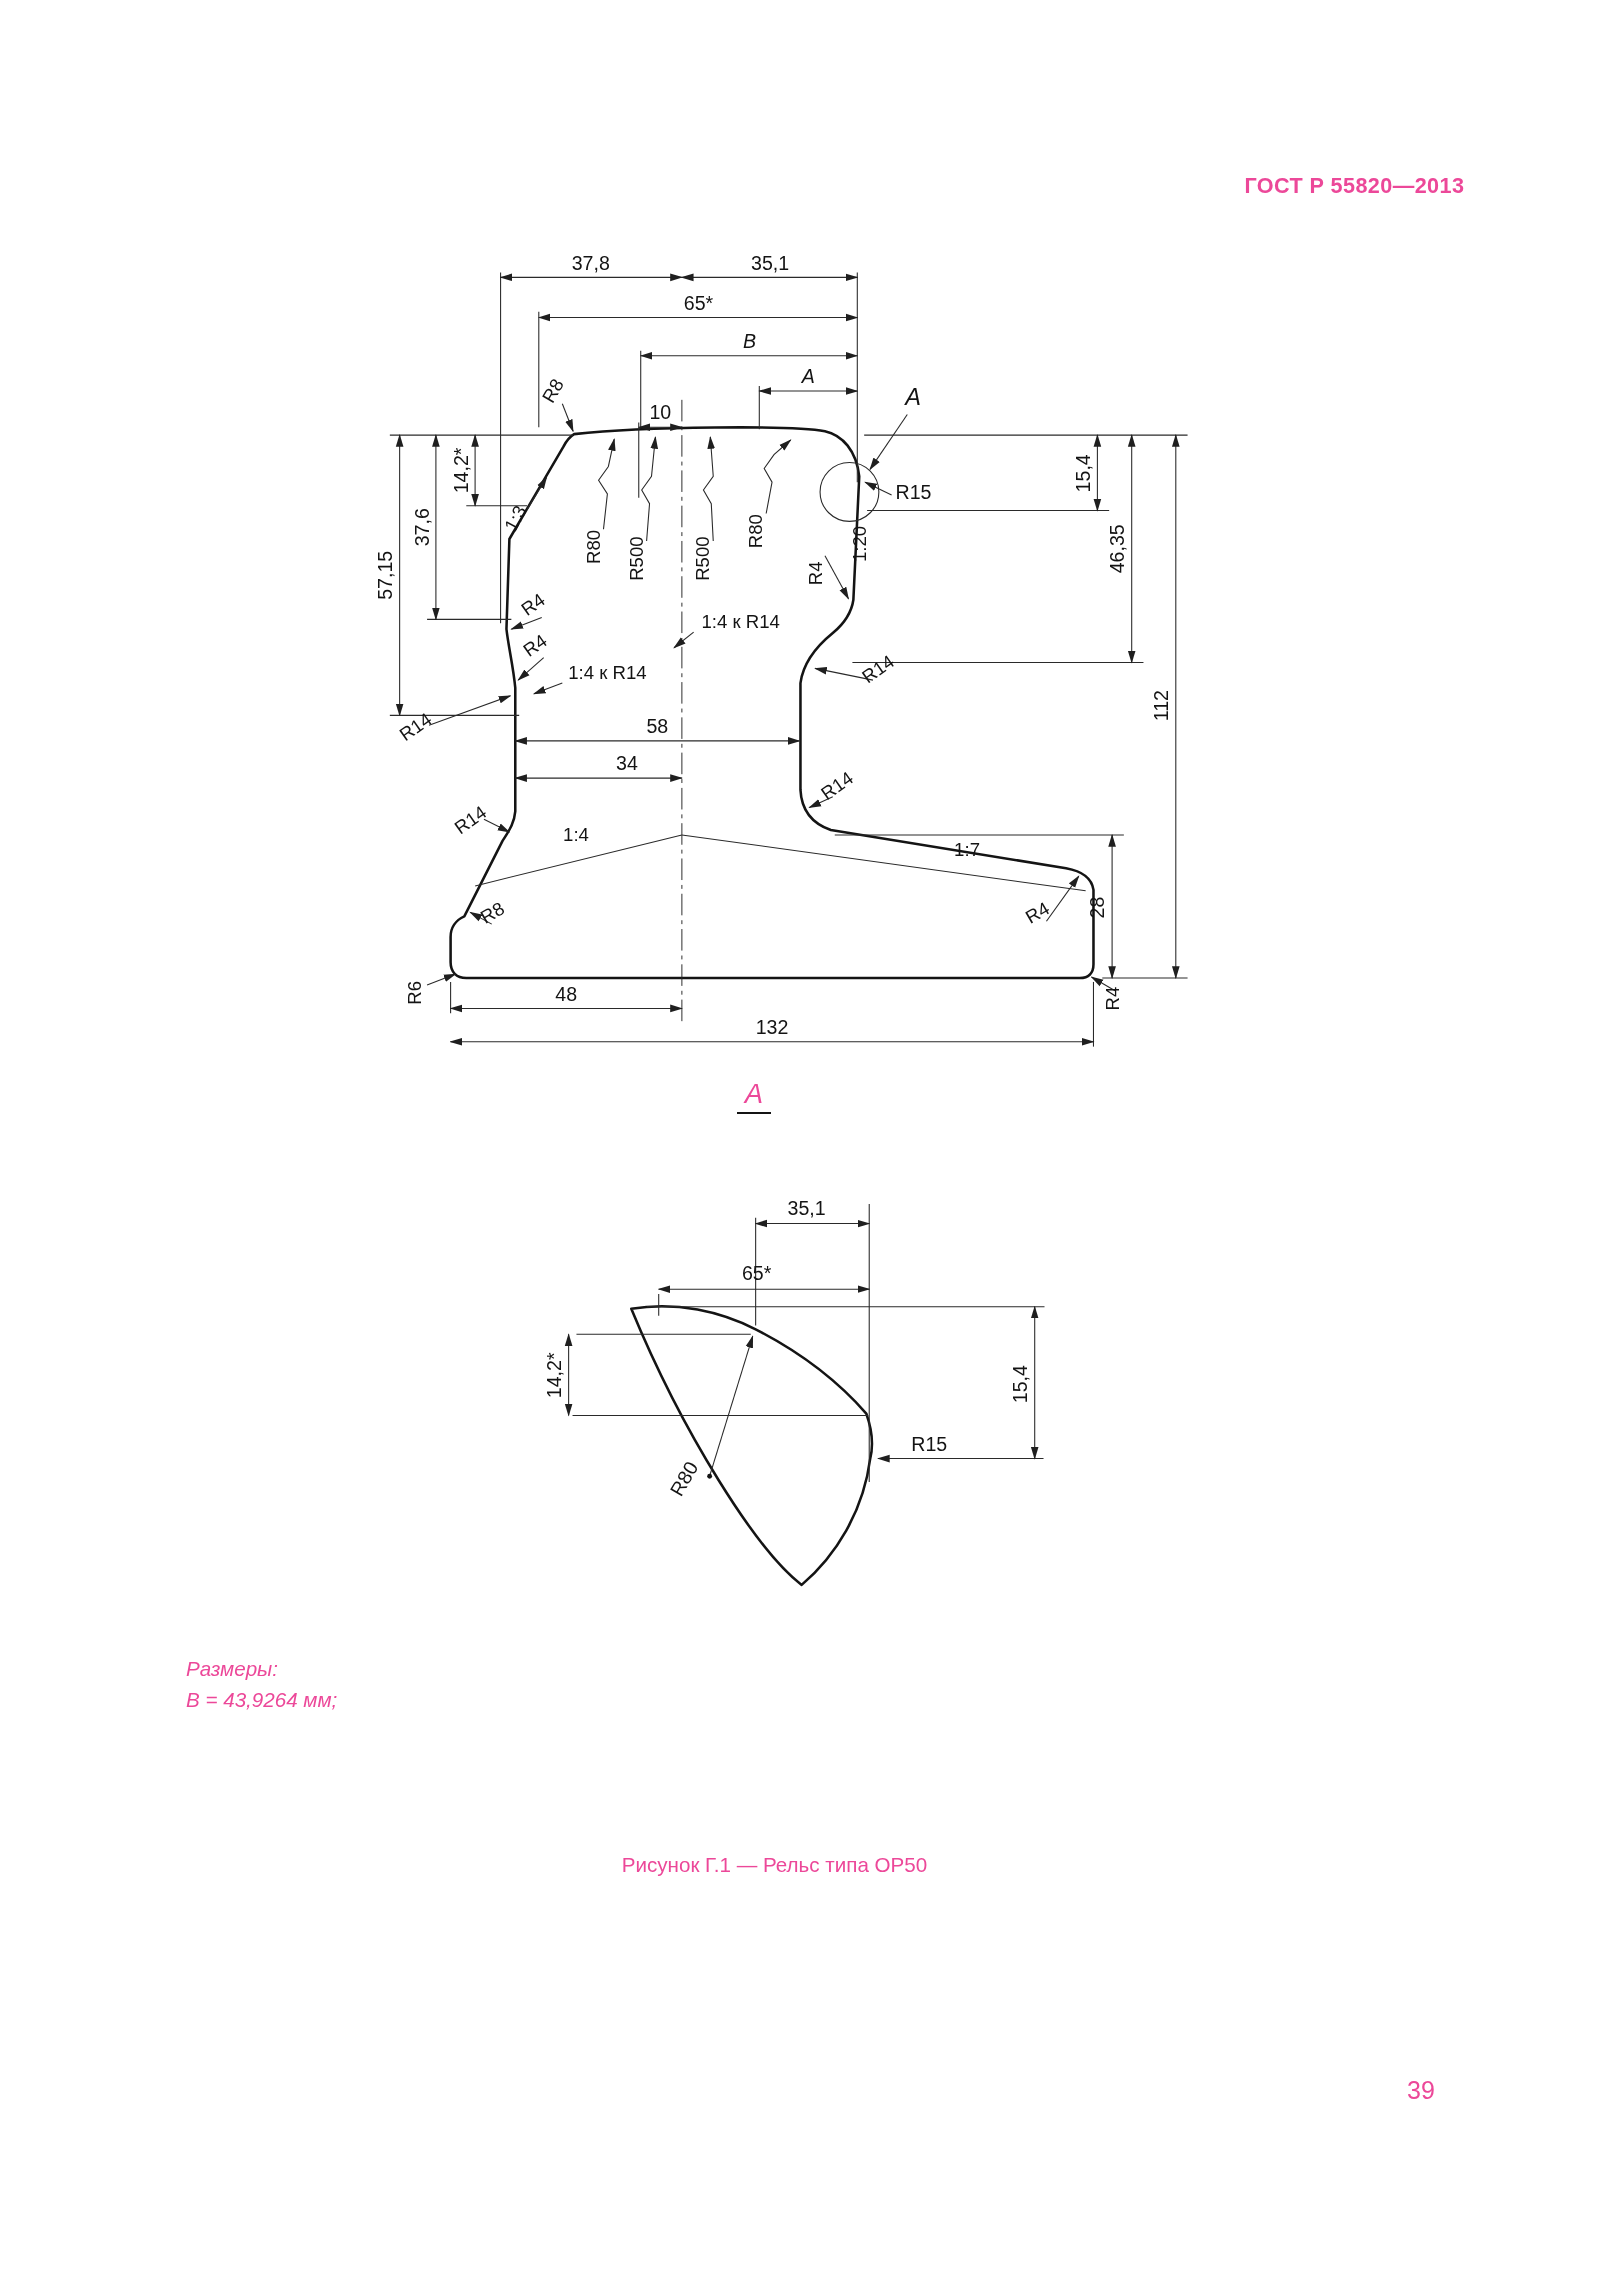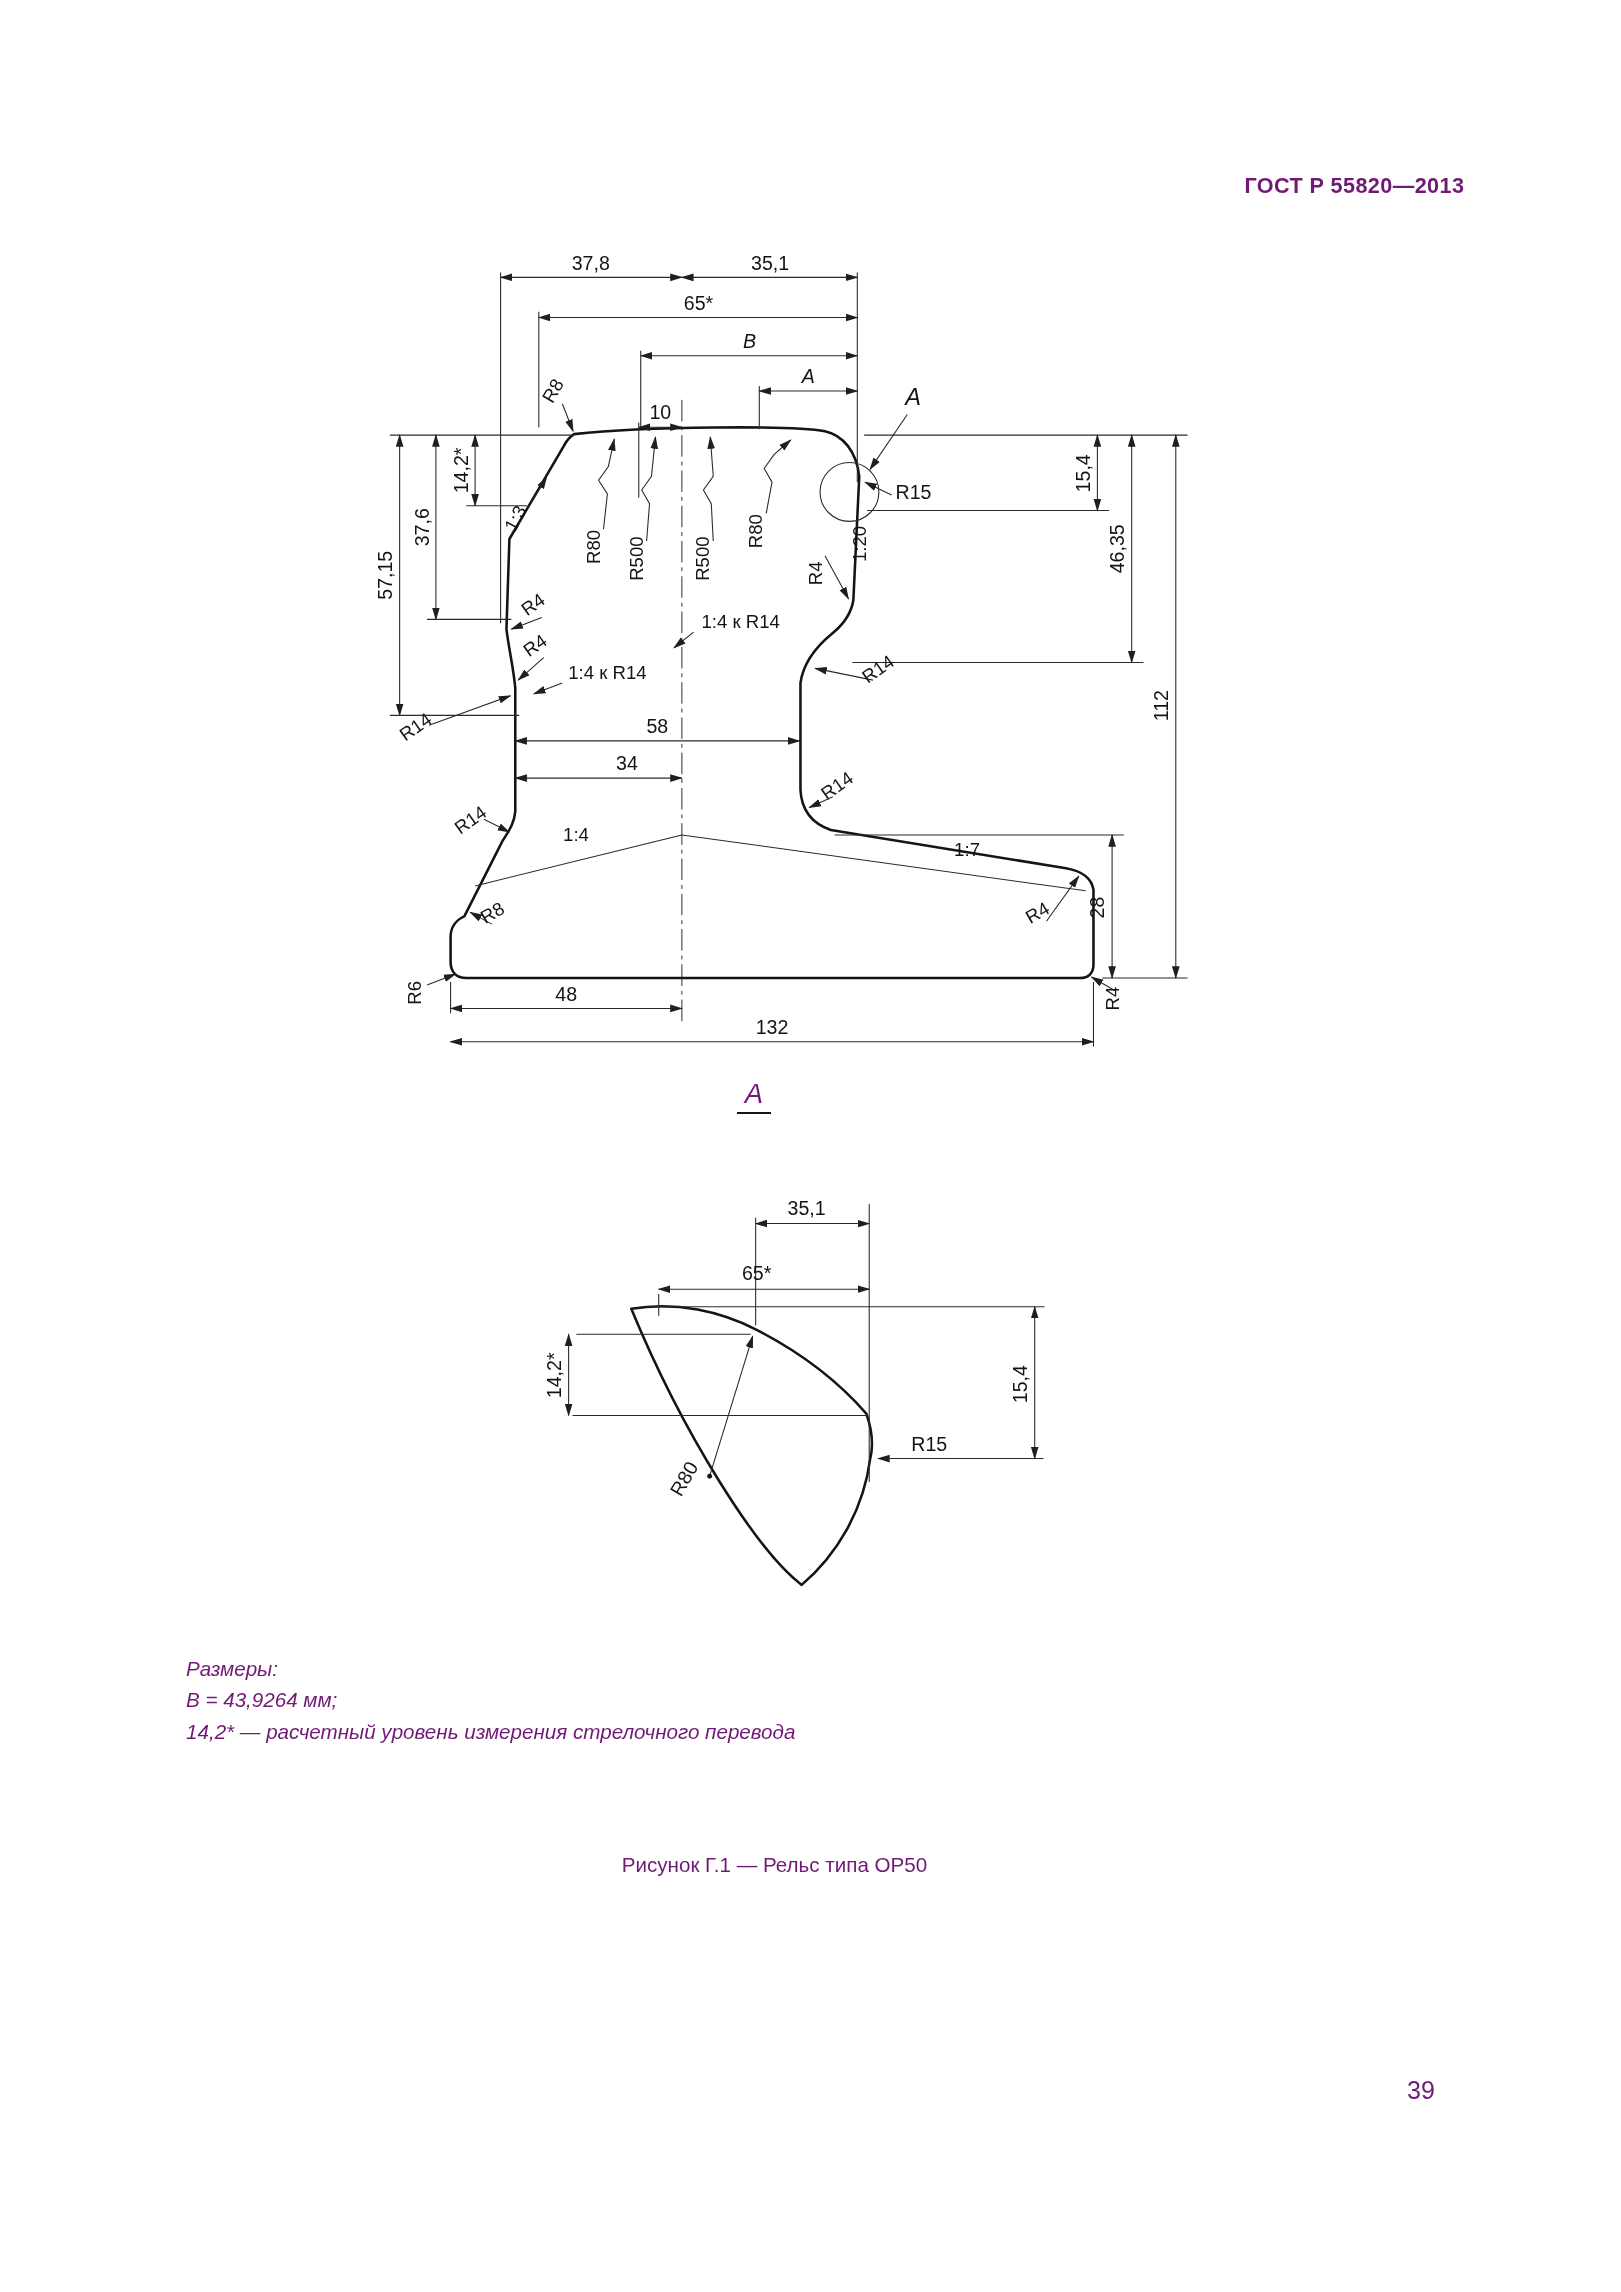--- a/index.html
+++ b/index.html
@@ -1,18 +1,18 @@
 <!DOCTYPE html>
 <html><head>
 <meta charset="utf-8">
 <style>
   *{margin:0;padding:0;box-sizing:border-box}
   html,body{background:#ffffff}
   .page{position:relative;width:1480px;height:2293px;background:#fff;
-        font-family:"Liberation Sans",sans-serif;color:#701a75;overflow:hidden}
+        font-family:"Liberation Sans",sans-serif;color:#ec4899;overflow:hidden}
   .header{position:absolute;top:173px;right:15.7px;font-size:21.6px;font-weight:bold;letter-spacing:0.4px}
   .viewlabel{position:absolute;left:737px;top:1078px;font-size:27.4px;font-style:italic;
              border-bottom:2px solid #141414;padding:0 7.8px 2px;display:inline-block}
   .notes{position:absolute;left:186px;top:1653px;font-size:20.6px;font-style:italic;line-height:1.52}
   .caption{position:absolute;left:0;top:1853px;width:1549px;text-align:center;font-size:20.6px}
   .pagenum{position:absolute;left:1407px;top:2076px;font-size:25px}
   svg{position:absolute;overflow:visible}
   svg text{font-family:"Liberation Sans",sans-serif;font-size:20px;fill:#141414}
   svg text.sm{font-size:19px}
   svg text.big{font-size:24px}
@@ -216,21 +216,20 @@
     <text class="mid" x="272" y="126">65*</text>
     <text class="mid" x="72" y="223" transform="rotate(-90 72 223)">14,2*</text>
     <text class="mid" x="204" y="332" transform="rotate(-60 204 332)">R80</text>
     <text x="430" y="300">R15</text>
     <text class="mid" x="548" y="232" transform="rotate(-90 548 232)">15,4</text>
   </svg>
 
   <div class="notes">
     <div>Размеры:</div>
     <div>В = 43,9264 мм;</div>
-    <div>14,2* — расчетный уровень измерения стрелочного перевода</div>
   </div>
 
   <div class="caption">Рисунок Г.1 — Рельс типа ОР50</div>
 
   <div class="pagenum">39</div>
 
 </div>
 
 
 </body></html>

